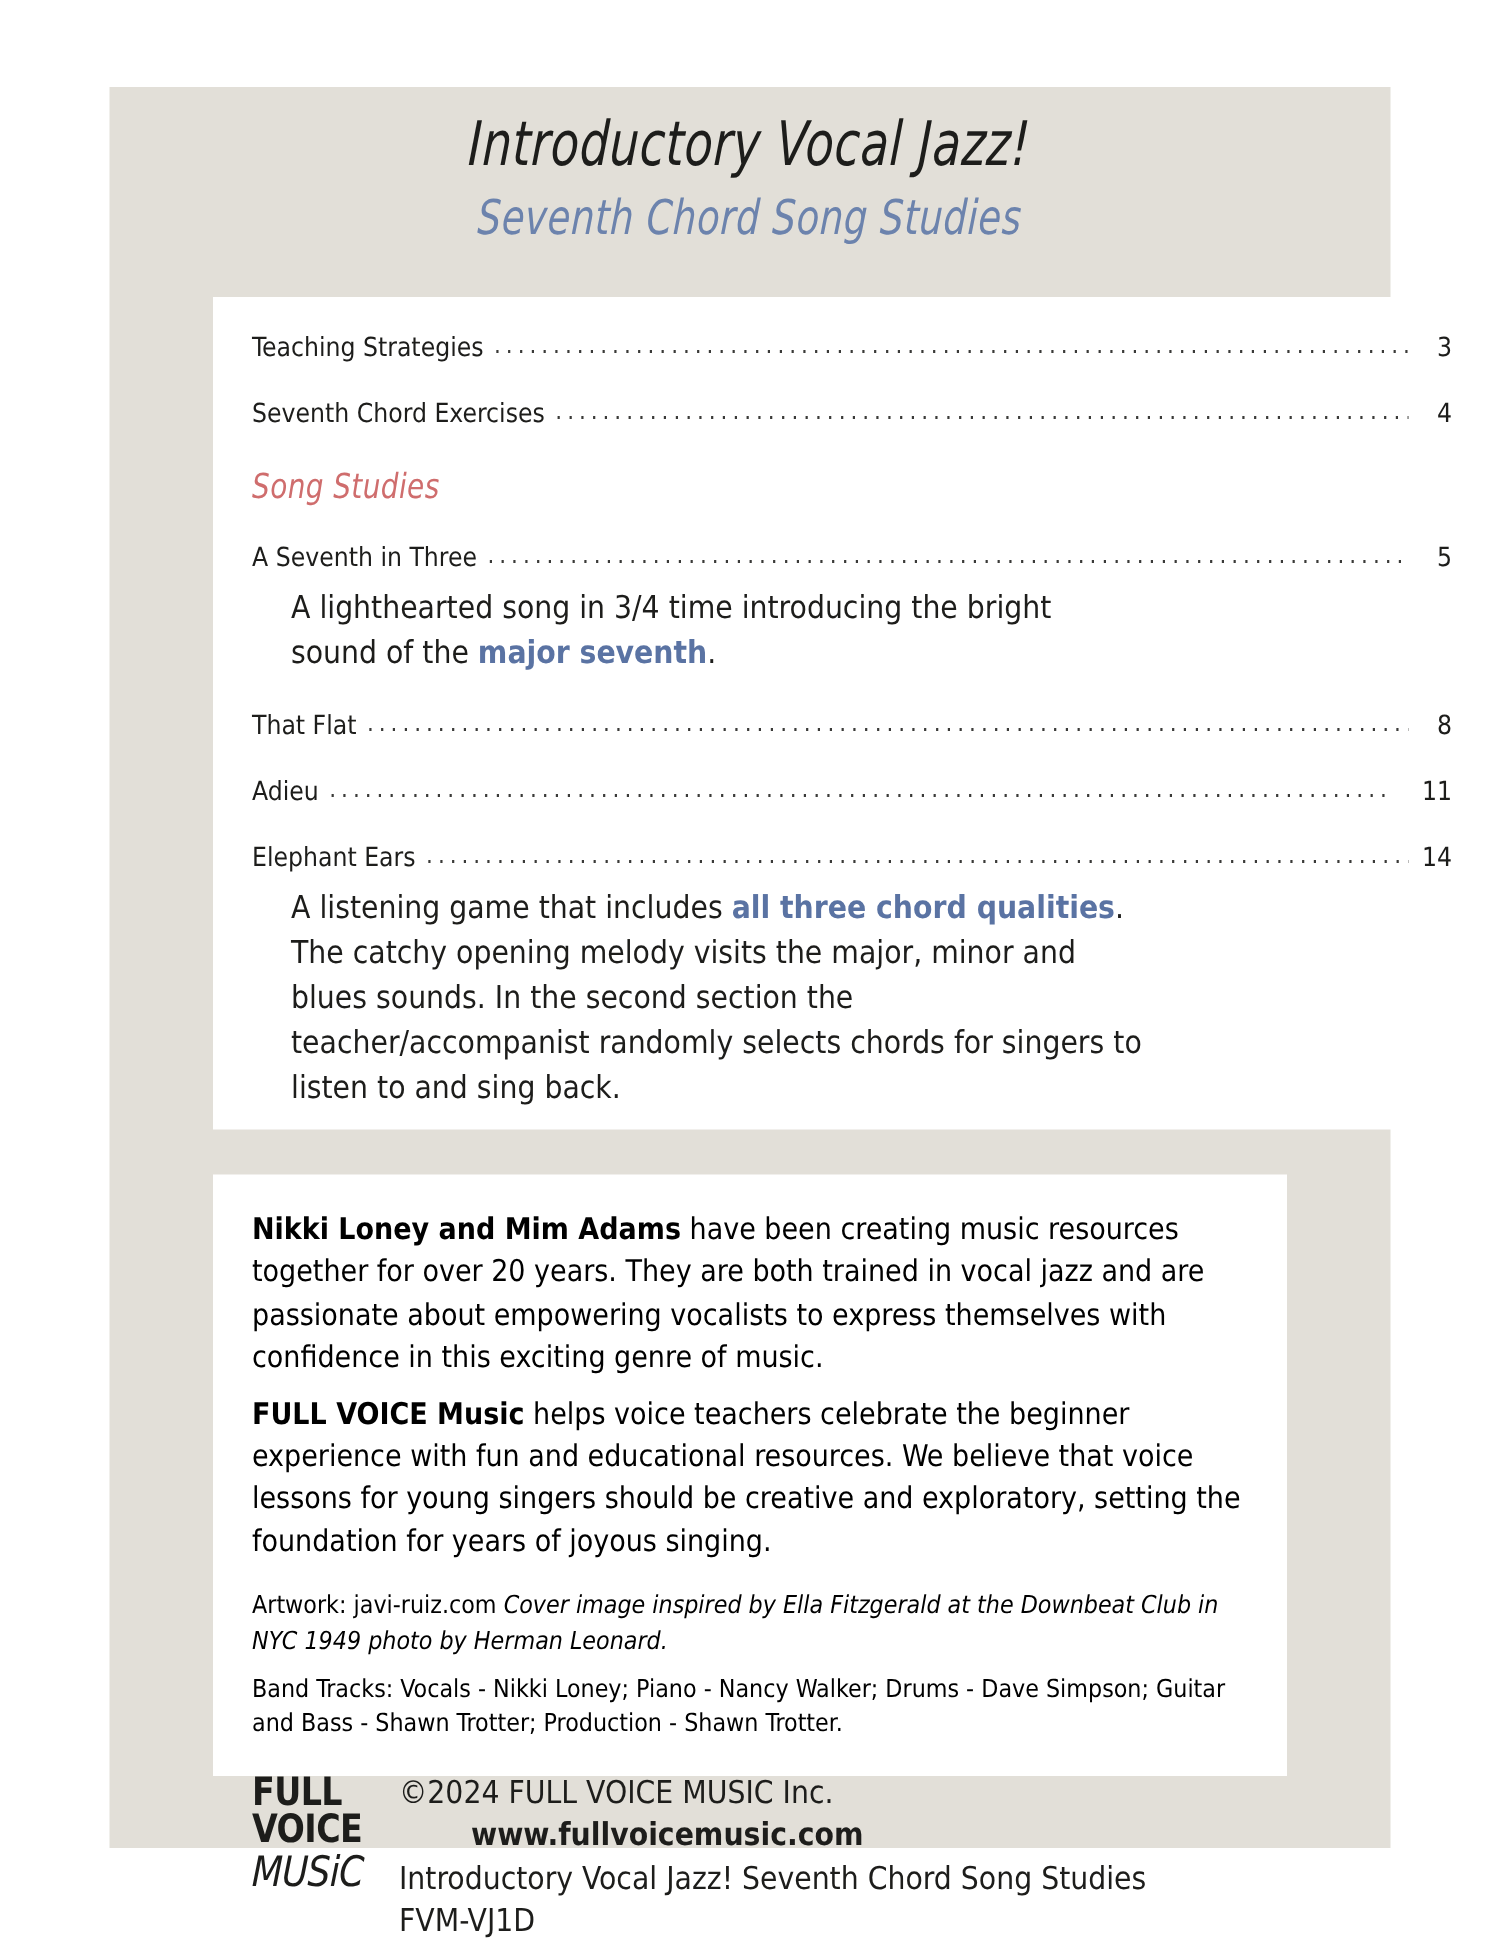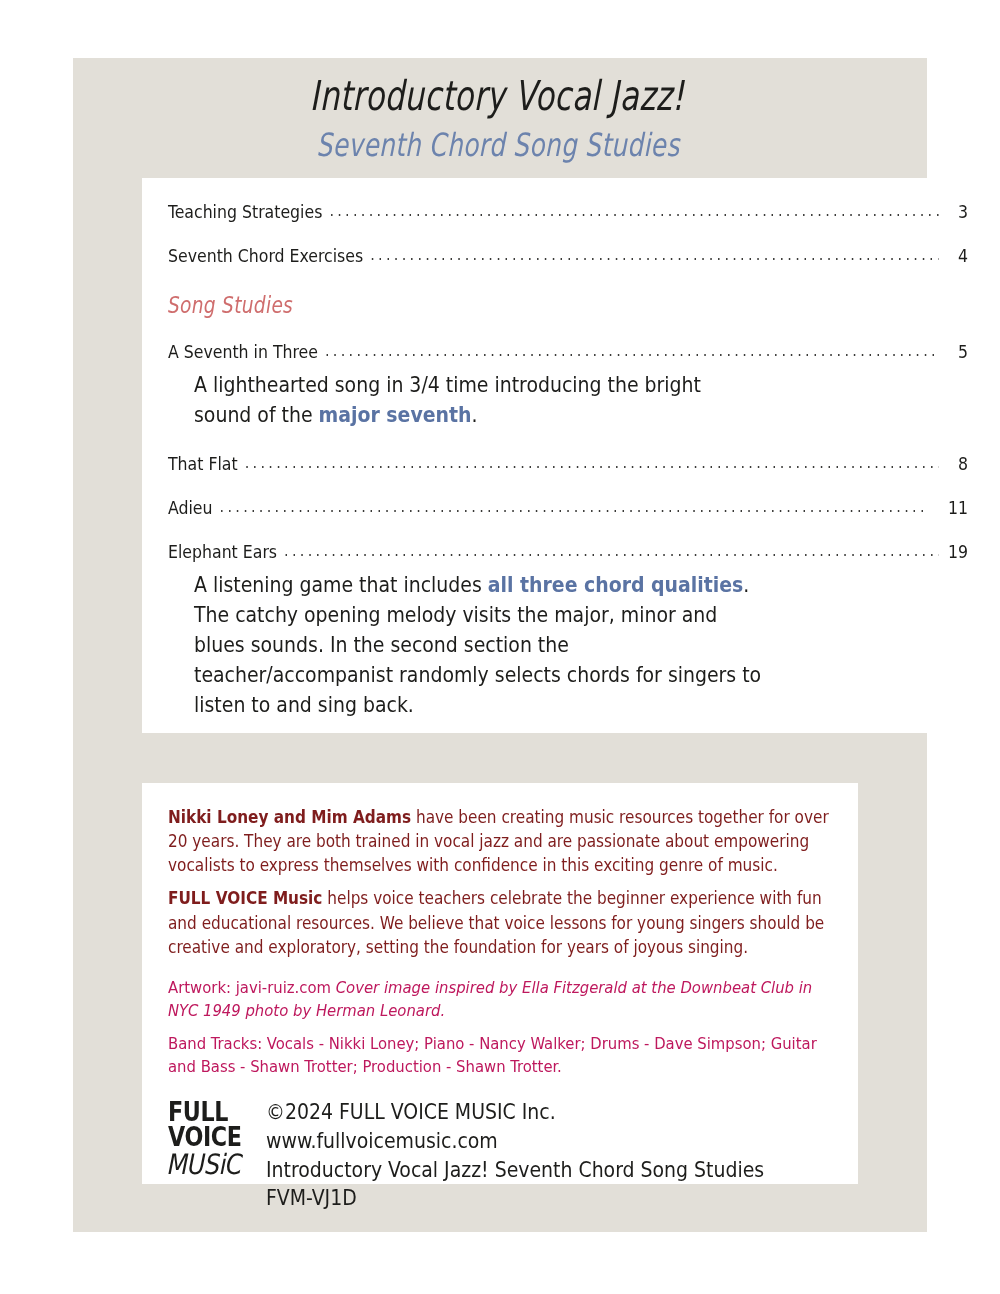--- a/index.html
+++ b/index.html
@@ -60,21 +60,21 @@
     transform: scaleX(0.86) skewX(-3deg);
     transform-origin: center;
   }
 
   
   .card {
     position: absolute;
     left: 142px;
     background: #ffffff;
   }
-  #toc-card  { top: 178px; width: 852px; height: 555px; }
+  #toc-card  { top: 198px; width: 852px; height: 555px; }
   #info-card { top: 783px; width: 716px; height: 401px; }
 
   .card-inner { padding: 0 26px; }
 
   
   .toc-row {
     display: flex;
     align-items: baseline;
     font-family: "DejaVu Sans Condensed", "Liberation Sans Narrow", "Liberation Sans", sans-serif;
     font-size: 17.5px;
@@ -117,32 +117,32 @@
     color: #cf6d6d;
     margin: 26px 0 0 0;
     letter-spacing: 0.3px;
     transform: scaleX(0.9);
     transform-origin: left center;
   }
 
   
   .bio-p {
     font-family: "DejaVu Sans Condensed", "Liberation Sans Narrow", "Liberation Sans", sans-serif;
-    font-size: 17px;
+    font-size: 20px;
     line-height: 1.42;
-    color: #7f1d1d;
+    color: #000000;
     margin: 0 0 9px 0;
   }
   .bio-p.first { margin-top: 22px; }
   .bio-p b { font-weight: bold; }
   .credit-p {
     font-family: "DejaVu Sans Condensed", "Liberation Sans Narrow", "Liberation Sans", sans-serif;
     font-size: 16.5px;
     line-height: 1.42;
-    color: #be185d;
+    color: #000000;
     margin: 2px 0 9px 0;
   }
   .credit-p.spaced { margin-top: 17px; }
 
   
   .colophon {
     display: flex;
     align-items: flex-start;
     margin-top: 20px;
   }
@@ -171,21 +171,21 @@
     transform: scaleX(0.95) skewX(-2deg);
     transform-origin: left center;
   }
   .colo-text { flex: 1 1 auto; padding-left: 18px; }
   .colo-line {
     font-family: "DejaVu Sans Condensed", "Liberation Sans Narrow", "Liberation Sans", sans-serif;
     font-size: 21px;
     line-height: 1.36;
     color: #1d1d1b;
   }
-  .colo-line.bold { font-weight: normal; }
+  .colo-line.bold { font-weight: bold; margin-left: 48px; }
 </style>
 </head>
 <body>
 
 <div class="panel"></div>
 
 <div class="masthead">
   <h1 class="title-main">Introductory Vocal Jazz!</h1>
   <h2 class="title-sub">Seventh Chord Song Studies</h2>
 </div>
@@ -222,21 +222,21 @@
 
     <div class="toc-row">
       <span class="t-label">Adieu</span>
       <span class="t-dots">..........................................................................................</span>
       <span class="t-page">11</span>
     </div>
 
     <div class="toc-row">
       <span class="t-label">Elephant Ears</span>
       <span class="t-dots">..........................................................................................</span>
-      <span class="t-page">19</span>
+      <span class="t-page">14</span>
     </div>
     <p class="toc-desc"><span>A listening game that includes </span><span class="hi">all three chord qualities</span><span>. The catchy opening melody visits the major, minor and blues sounds. In the second section the teacher/accompanist randomly selects chords for singers to listen to and sing back.</span></p>
 
   </div>
 </div>
 
 <div class="card" id="info-card">
   <div class="card-inner">
 
     <p class="bio-p first"><b>Nikki Loney and Mim Adams</b><span> have been creating music resources together for over 20 years. They are both trained in vocal jazz and are passionate about empowering vocalists to express themselves with confidence in this exciting genre of music.</span></p>

